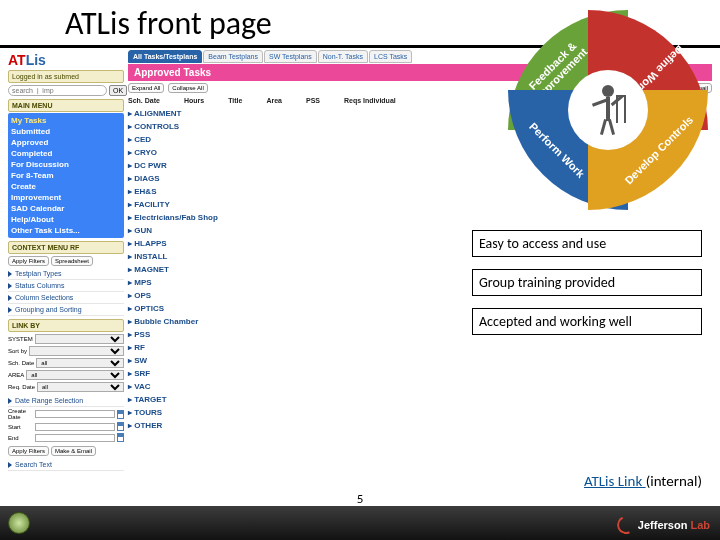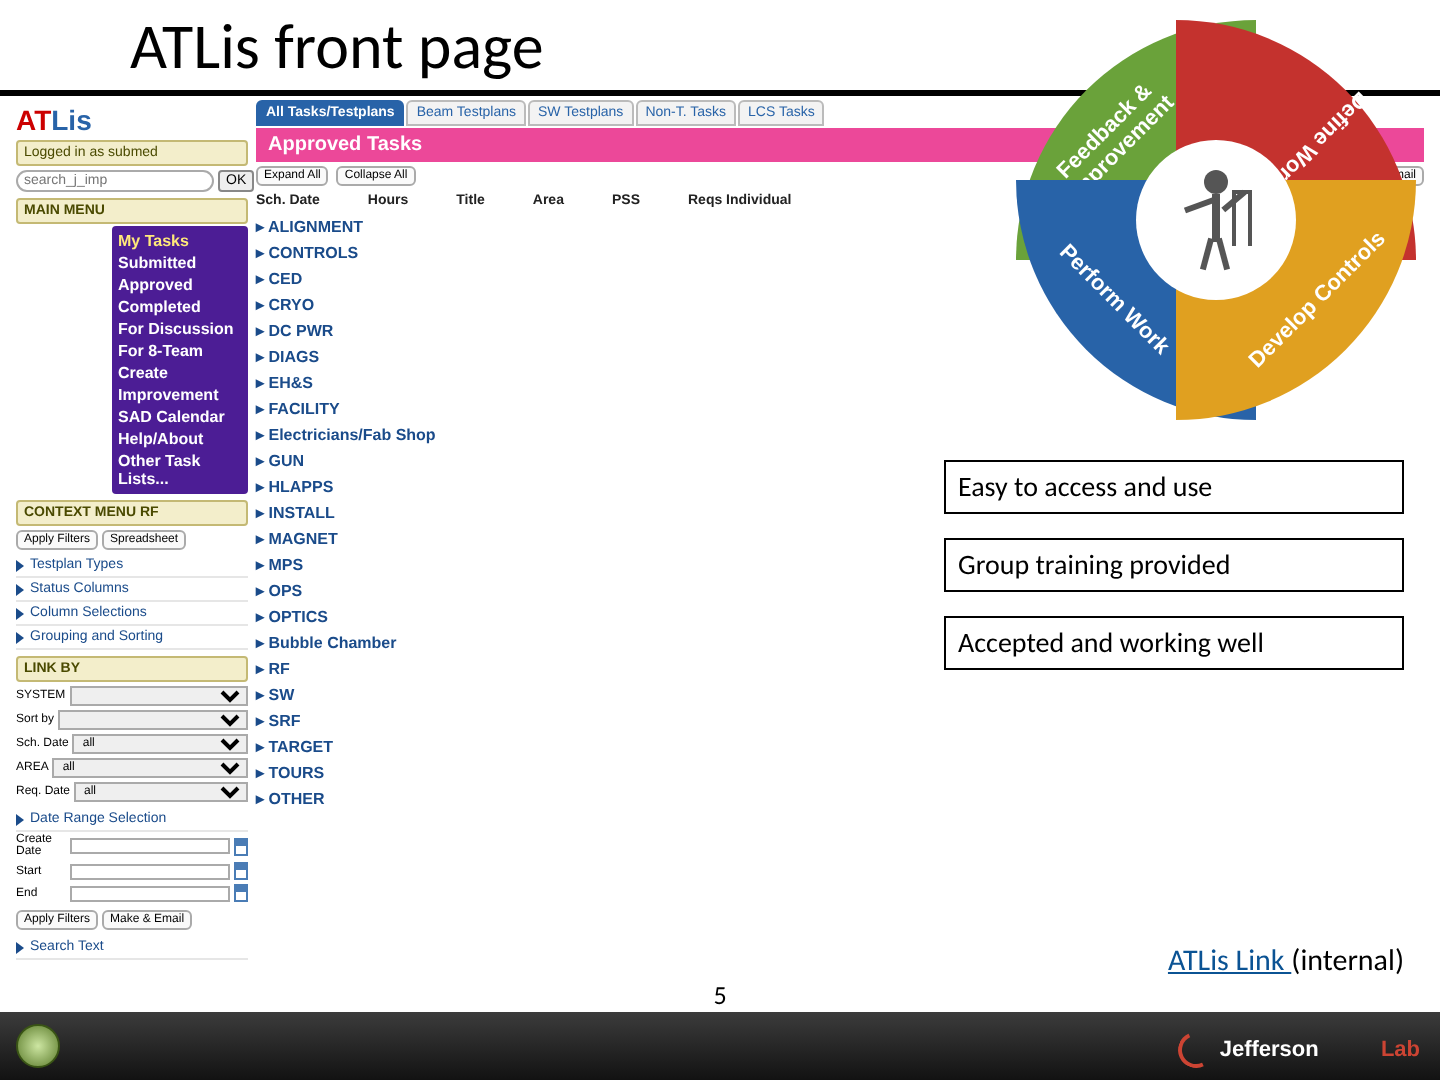--- a/index.html
+++ b/index.html
@@ -10,21 +10,21 @@
   .sidebar { width: 116px; font-size: 8px; color: #000; }
   .logo-row { display: flex; align-items: center; gap: 2px; padding: 2px 0; }
   .logo-text { font-weight: bold; font-size: 14px; }
   .logo-red { color: #c00; }
   .logo-blue { color: #2863a8; }
   .login-bar { background: #f3eecb; border: 1px solid #c4b974; padding: 2px 3px; font-size: 7px; color: #4a4a00; border-radius: 2px; margin-bottom: 2px; }
   .search-row { display: flex; gap: 2px; margin-bottom: 3px; }
   .search-input { flex: 1; border: 1px solid #aaa; border-radius: 6px; font-size: 7px; padding: 1px 3px; }
   .ok-btn { font-size: 7px; border: 1px solid #888; background: #eee; border-radius: 2px; padding: 0 3px; }
   .section-head { background: #f3eecb; border: 1px solid #c4b974; padding: 2px 3px; font-size: 7px; color: #4a4a00; border-radius: 2px; margin-bottom: 1px; font-weight: bold; }
-  .main-menu { background: #4c1d95; padding: 2px 3px; border-radius: 2px; margin-bottom: 3px; margin-left: 48px; }
+  .main-menu { background: #3b82f6; padding: 2px 3px; border-radius: 2px; margin-bottom: 3px; }
   .main-menu a { display: block; color: #fff; font-size: 8px; font-weight: bold; padding: 1px 0; }
   .main-menu a.sel { color: #ffe97a; }
   .mini-btns { display: flex; gap: 2px; margin: 2px 0; }
   .mini-btn { font-size: 6px; border: 1px solid #aaa; border-radius: 3px; padding: 1px 3px; background: #fafafa; }
   .ctx-item { display: flex; align-items: center; gap: 3px; font-size: 7px; color: #1a4b8a; padding: 2px 0; border-bottom: 1px solid #e6e6e6; }
   .tri { width: 0; height: 0; border-top: 3px solid transparent; border-bottom: 3px solid transparent; border-left: 4px solid #1a4b8a; }
   .filter-row { display: flex; align-items: center; gap: 2px; font-size: 6px; padding: 1px 0; }
   .filter-row select, .filter-row input { font-size: 6px; border: 1px solid #aaa; flex: 1; }
   .cal { width: 10px; height: 9px; background: linear-gradient(#4a7cb5,#4a7cb5 40%,#fff 40%,#fff); border: 1px solid #4a7cb5; }
   .main { flex: 1; }
@@ -40,21 +40,21 @@
   .bullets { position: absolute; right: 18px; top: 230px; width: 230px; display: flex; flex-direction: column; gap: 12px; }
   .bullet { border: 1px solid #000; padding: 4px 6px; font-family: Calibri, Arial; font-size: 14px; background: #fff; }
   .atlis-link { position: absolute; right: 18px; bottom: 50px; font-family: Calibri, Arial; font-size: 15px; color: #000; }
   .atlis-link .u { text-decoration: underline; color: #0b5394; }
   .footer { position: absolute; bottom: 0; left: 0; right: 0; height: 34px; background: linear-gradient(#3c3c3c,#121212); display: flex; align-items: center; }
   .footer-badge { width: 22px; height: 22px; border-radius: 11px; background: radial-gradient(#cde6a2,#5a7a2a); margin-left: 8px; border: 1px solid #3a5515; }
   .page-num { position: absolute; bottom: 34px; left: 50%; transform: translateX(-50%); font-family: Calibri, Arial; font-size: 13px; }
   .jlab { position: absolute; right: 10px; bottom: 6px; display: flex; align-items: center; gap: 3px; }
   .jlab .arc { width: 18px; height: 18px; border: 2px solid #c43; border-radius: 50%; border-top-color: transparent; border-right-color: transparent; transform: rotate(20deg); }
   .jlab .txt { color: #fff; font-size: 11px; font-weight: bold; }
-  .jlab .l { color: #c43; margin-left: 28px; }
+  .jlab .l { color: #c43; }
   
   .wheel { position: absolute; right: 12px; top: 10px; width: 200px; height: 200px; }
   .quad { position: absolute; width: 120px; height: 120px; display: flex; align-items: center; justify-content: center; color: #fff; font-weight: bold; font-size: 11px; text-align: center; }
   .q-tl { left: 0; top: 0; background: radial-gradient(circle at 100% 100%, transparent 42px, #6aa23a 43px); clip-path: polygon(0 0,100% 0,100% 100%,0 100%); border-radius: 100% 0 0 0; }
   .q-tr { right: 0; top: 0; background: radial-gradient(circle at 0 100%, transparent 42px, #c4322e 43px); border-radius: 0 100% 0 0; }
   .q-bl { left: 0; bottom: 0; background: radial-gradient(circle at 100% 0, transparent 42px, #2863a8 43px); border-radius: 0 0 0 100%; }
   .q-br { right: 0; bottom: 0; background: radial-gradient(circle at 0 0, transparent 42px, #e0a020 43px); border-radius: 0 0 100% 0; }
   .q-tl span { transform: rotate(-45deg) translate(-8px,-8px); }
   .q-tr span { transform: rotate(45deg) translate(8px,-8px); writing-mode: vertical-rl; }
   .q-bl span { transform: rotate(45deg) translate(-8px,8px); }
@@ -214,23 +214,25 @@
         <div>▸ FACILITY</div>
         <div>▸ Electricians/Fab Shop</div>
         <div>▸ GUN</div>
         <div>▸ HLAPPS</div>
         <div>▸ INSTALL</div>
         <div>▸ MAGNET</div>
         <div>▸ MPS</div>
         <div>▸ OPS</div>
         <div>▸ OPTICS</div>
         <div>▸ Bubble Chamber</div>
+        <div>▸ PSS</div>
         <div>▸ RF</div>
         <div>▸ SW</div>
         <div>▸ SRF</div>
+        <div>▸ VAC</div>
         <div>▸ TARGET</div>
         <div>▸ TOURS</div>
         <div>▸ OTHER</div>
       </div>
   </div>
 </div>
 
 <div class="wheel">
   <div class="quad q-tl">
       <span>Feedback &amp; Improvement</span>

